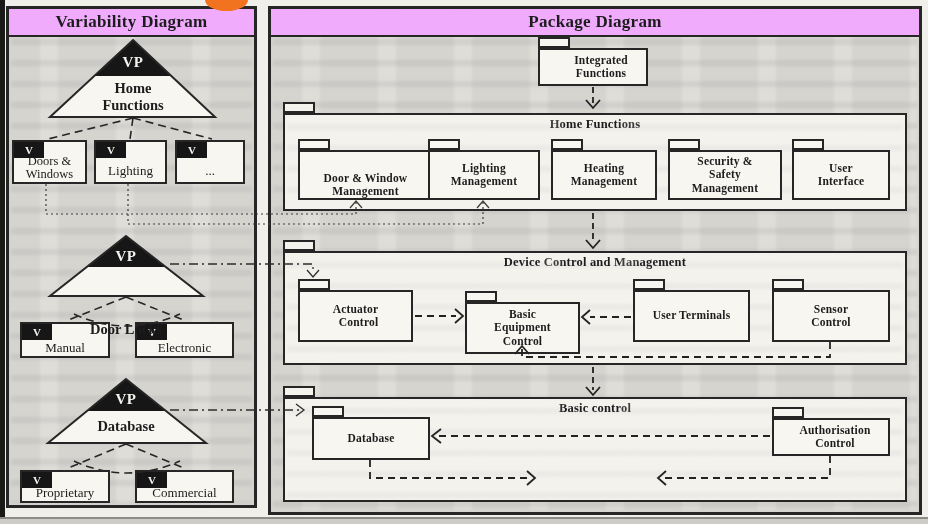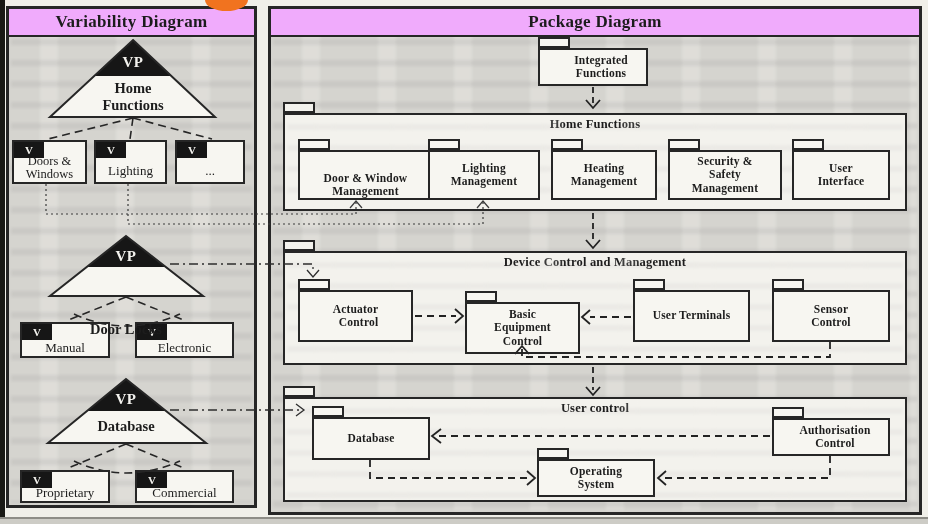--- a/index.html
+++ b/index.html
@@ -117,30 +117,25 @@
   </div>
   <div class="pkg" style="left:772px;top:290px;width:118px;height:52px;">
     <span class="ptab"></span>
     <span class="lbl">Sensor
 Control</span>
   </div>
 
   <div class="pkg big" style="left:283px;top:397px;width:624px;height:105px;">
     <div class="bleed lite"></div>
     <span class="ptab"></span>
-    <span class="lbl">User control</span>
+    <span class="lbl">Basic control</span>
   </div>
   <div class="pkg" style="left:312px;top:417px;width:118px;height:43px;">
     <span class="ptab"></span>
     <span class="lbl">Database</span>
-  </div>
-  <div class="pkg" style="left:537px;top:459px;width:118px;height:38px;">
-    <span class="ptab"></span>
-    <span class="lbl">Operating
-System</span>
   </div>
   <div class="pkg" style="left:772px;top:418px;width:118px;height:38px;padding-left:8px;">
     <span class="ptab"></span>
     <span class="lbl">Authorisation
 Control</span>
   </div>
 
   <div class="vbox" style="left:12px;top:140px;width:75px;height:44px;">
     <span class="vtab">V</span>
     <span class="vlbl" style="font-size:12.5px;text-align:center;">Doors &amp;

